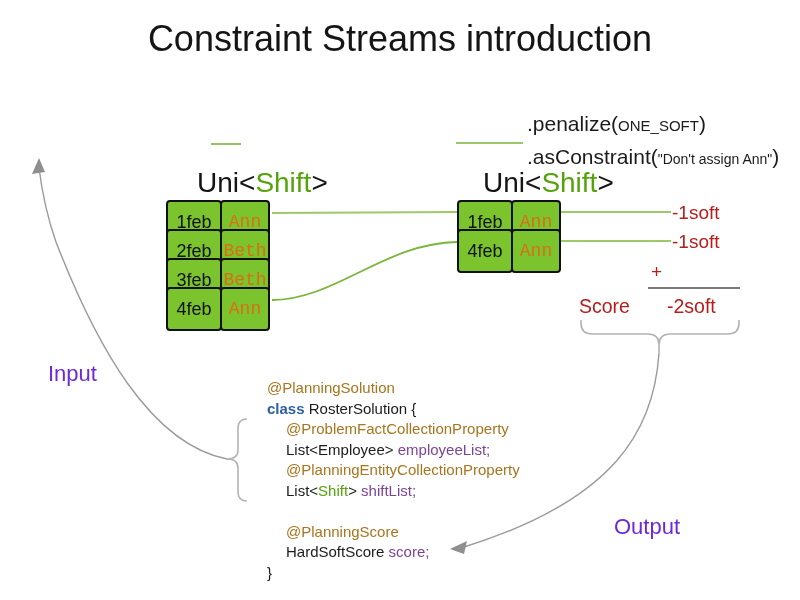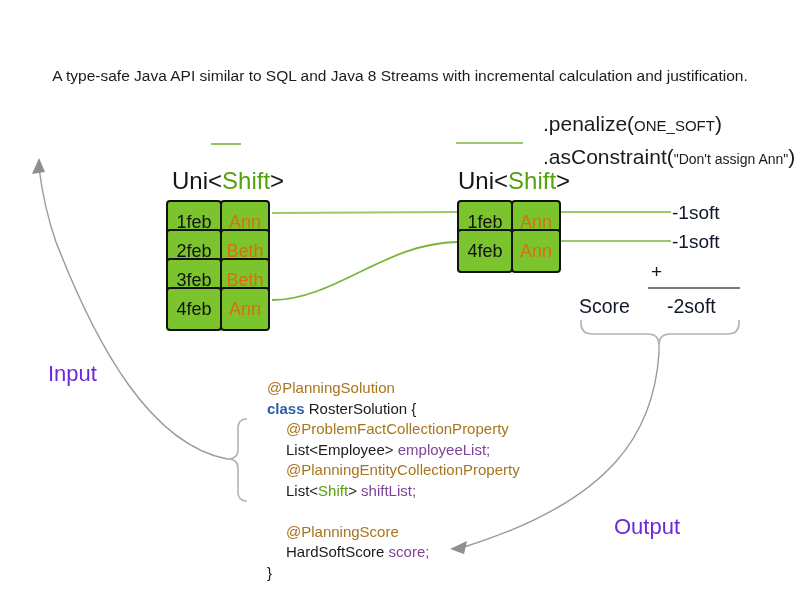--- a/index.html
+++ b/index.html
@@ -11,37 +11,37 @@
   
   .title{top:18px;left:0;width:800px;text-align:center;font-size:36px;color:#151515;}
   .subtitle{top:67px;left:0;width:800px;text-align:center;font-size:15.5px;color:#1c1c1c;}
   
   .pipe{white-space:nowrap;font-size:21px;color:#1b1b1b;}
   .pipe .small{font-size:15px;}
   .pipe .xsmall{font-size:14px;}
   .t-green{color:var(--green-text);}
   #foreach{left:18px;top:130px;}
   #filter{left:246px;top:132px;}
-  #penalize-block{left:527px;top:108px;line-height:31px;margin-left:16px;}
+  #penalize-block{left:527px;top:108px;line-height:31px;}
   
-  .uni-header{font-size:24px;white-space:nowrap;color:#151515;}
+  .uni-header{font-size:28px;white-space:nowrap;color:#151515;margin-left:25px;}
   #uni-left{left:172px;top:167px;}
   #uni-right{left:458px;top:167px;}
   
   .stream{display:flex;flex-direction:column;gap:3px;}
   #stream-left{left:166px;top:200px;}
   #stream-right{left:457px;top:200px;}
   .srow{display:flex;height:26px;}
   .cell{box-sizing:border-box;height:44px;border:2px solid #111;border-radius:4px;
         background:var(--green-fill);display:flex;align-items:center;justify-content:center;
         font-size:18px;}
   .cell.date{width:56px;color:#111;z-index:2;}
-  .cell.name{width:50px;margin-left:-2px;color:var(--orange-text);z-index:1;}
+  .cell.name{width:50px;margin-left:-2px;color:var(--orange-text);z-index:1;font-family:Liberation Mono, monospace;}
   
-  .scoretext{font-size:19px;color:#0f172a;white-space:nowrap;}
+  .scoretext{font-size:19px;color:#b91c1c;white-space:nowrap;}
   #pen1{left:672px;top:202px;}
   #pen2{left:672px;top:231px;}
   #plus{left:651px;top:261px;}
   #sumline{left:648px;top:287px;width:92px;height:2px;background:#7a7a7a;}
   #score-label{left:579px;top:295px;font-size:19.5px;}
   #score-total{left:667px;top:295px;font-size:19.5px;}
   
   .flow-label{font-size:22px;color:#6d28d9;}
   #input-label{left:48px;top:361px;}
   #output-label{left:614px;top:514px;}
@@ -82,21 +82,21 @@
 
     <path class="gray-line" d="M659,353 C654,430 615,500 464,547"></path>
     <polygon class="arrow-head" points="450,549 467,541 464,554"></polygon>
 
     <path class="brace-line" d="M247,419 Q238,419 238,428 L238,450 Q238,459 227,459 Q238,459 238,468 L238,492 Q238,501 247,501"></path>
 
     <path class="gray-line" d="M227,459 C150,444 96,345 56,242 C49,222 42,192 39,168"></path>
     <polygon class="arrow-head" points="39,158 32,174 45,172"></polygon>
   </svg>
 
-  <div class="abs subtitle">A type-safe Java API similar to SQL and Java 8 Streams with incremental calculation and justification.</div>
+  <div class="abs title">Constraint Streams introduction</div>
 
 
 
   <div class="abs pipe" id="penalize-block">
     <div><span>.penalize(</span><span class="small">ONE_SOFT</span><span>)</span></div>
     <div><span>.asConstraint(</span><span class="xsmall">"Don't assign Ann"</span><span>)</span></div>
   </div>
 
   <div class="abs uni-header" id="uni-left"><span>Uni&lt;</span><span class="t-green">Shift</span><span>&gt;</span></div>
   <div class="abs uni-header" id="uni-right"><span>Uni&lt;</span><span class="t-green">Shift</span><span>&gt;</span></div>

